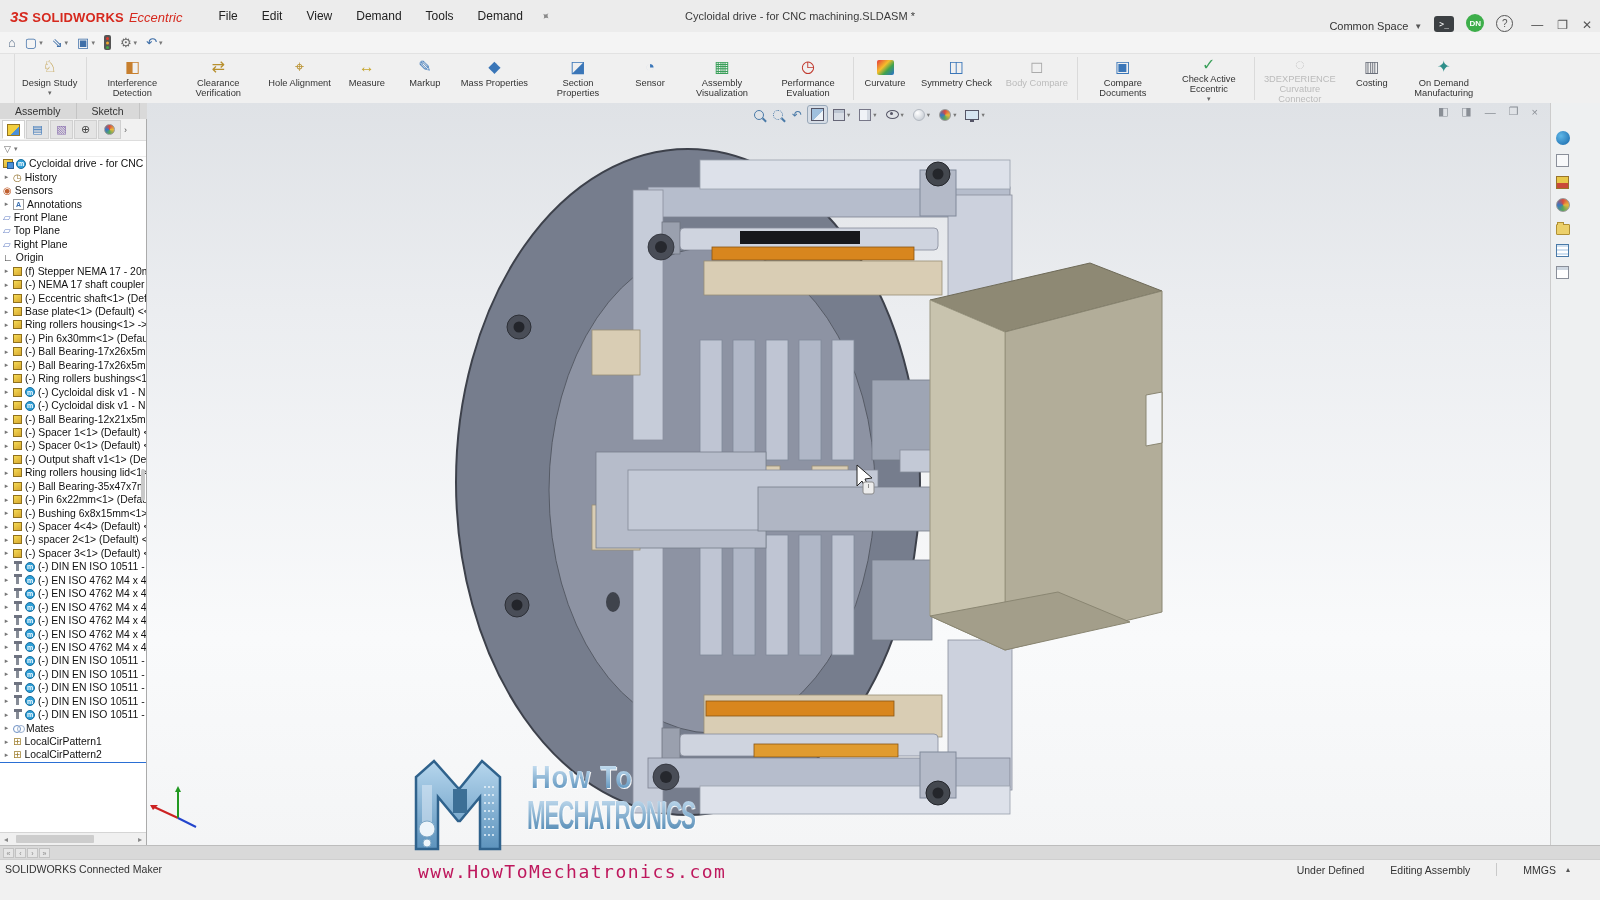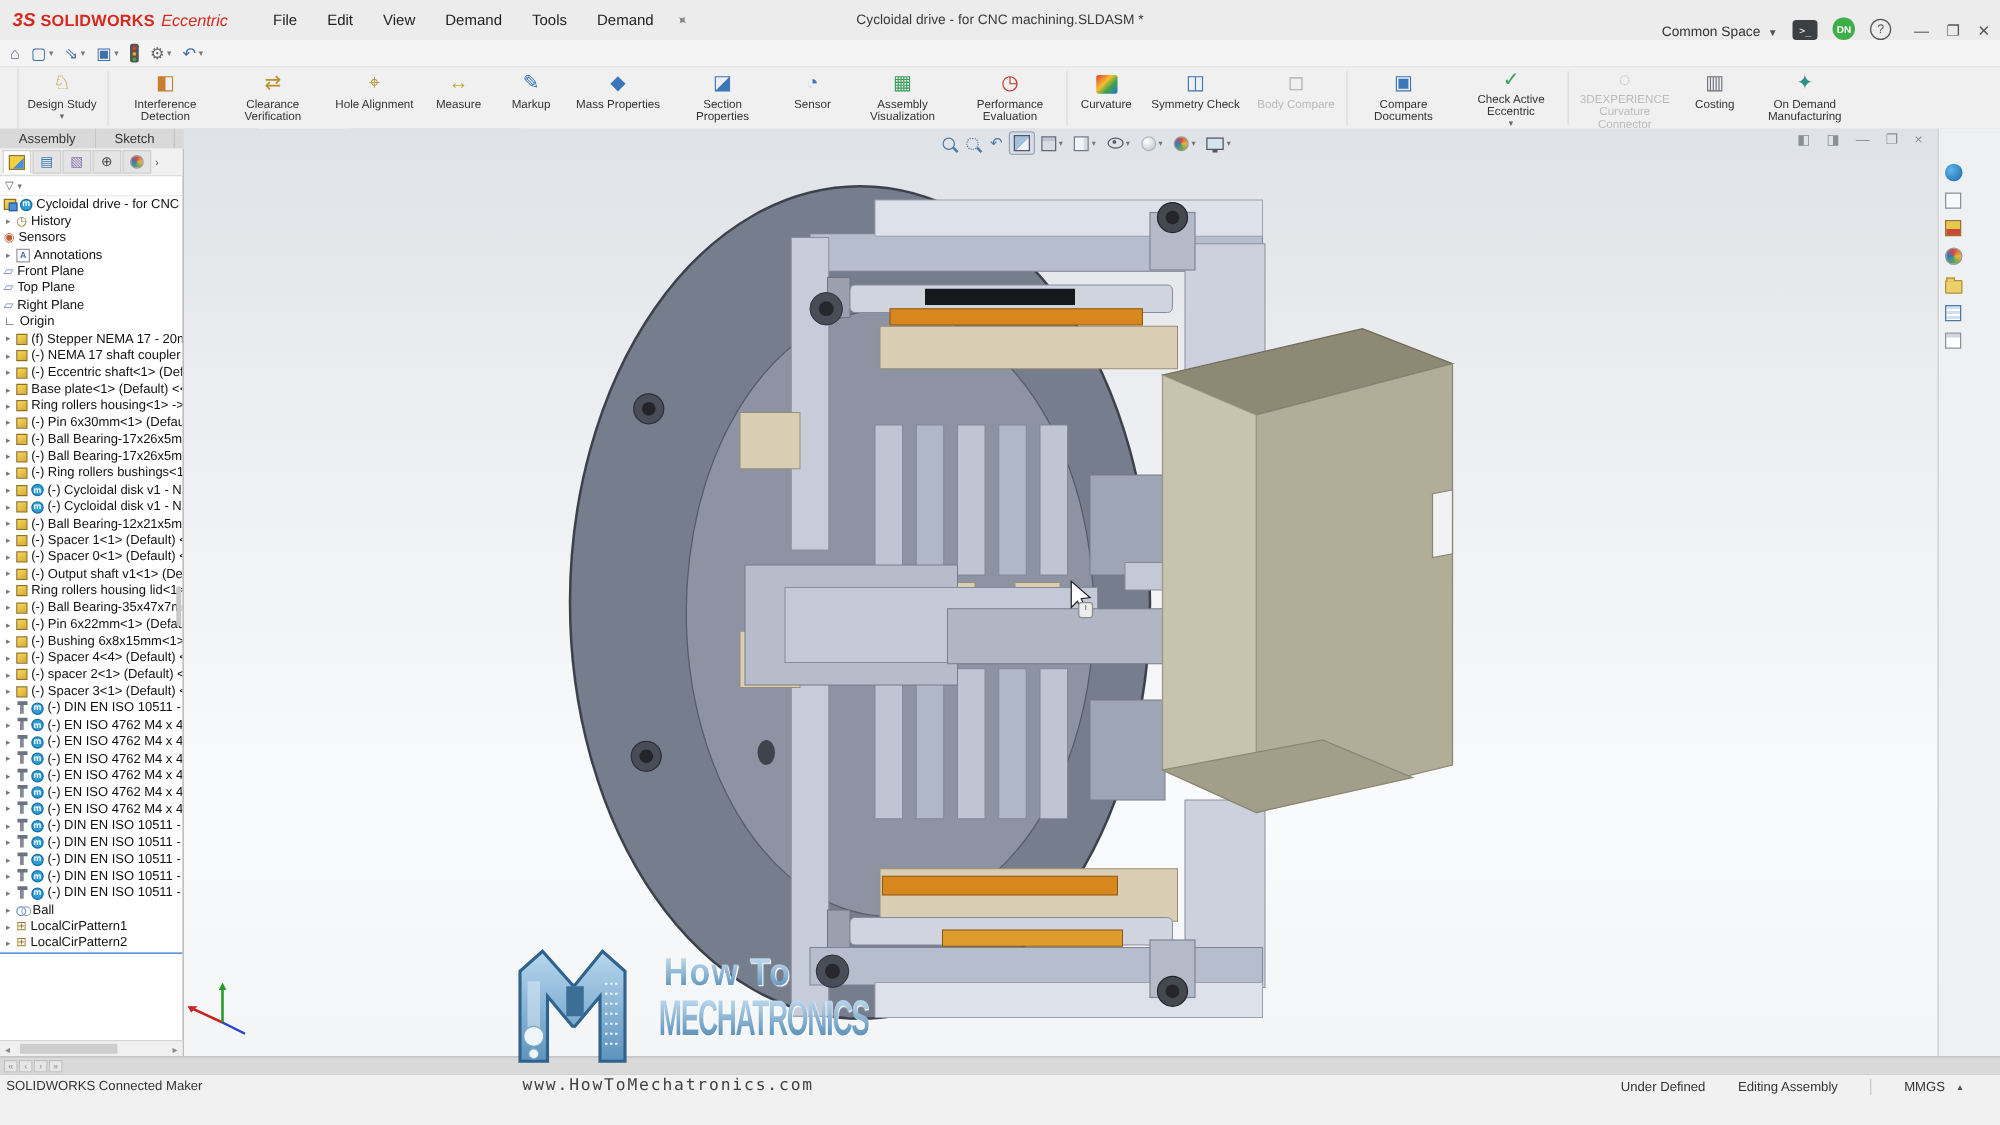--- a/index.html
+++ b/index.html
@@ -142,21 +142,21 @@
   #sb-caret{font-size:8px;color:#555;}
 
   
   #wm-howto{left:531px;top:760px;font-size:31px;font-weight:bold;color:#7ab0d4;
     background:linear-gradient(180deg,#c3dcef 15%,#5d93bd 85%);-webkit-background-clip:text;background-clip:text;-webkit-text-fill-color:transparent;
     text-shadow:none;letter-spacing:1px;transform:scaleX(.88);transform-origin:left;z-index:40;
     filter:drop-shadow(1px 1px 0 #ffffff);}
   #wm-mech{left:527px;top:793px;font-size:40px;font-weight:bold;letter-spacing:-2px;
     background:linear-gradient(180deg,#c3dcef 10%,#4f87b2 90%);-webkit-background-clip:text;background-clip:text;-webkit-text-fill-color:transparent;
     transform:scaleX(.56);transform-origin:left;z-index:40;filter:drop-shadow(1px 1px 0 #ffffff);}
-  #wm-url{left:418px;top:861px;font-family:"DejaVu Sans Mono","Liberation Mono",monospace;font-size:13px;color:#404040;letter-spacing:1.5px;z-index:45;}
+  #wm-url{left:418px;top:861px;font-family:"DejaVu Sans Mono","Liberation Mono",monospace;font-size:18px;color:#be185d;letter-spacing:1.5px;z-index:45;}
   #wm-logo{left:412px;top:757px;z-index:40;}
 </style>
 </head>
 <body>
 
 <div class="abs" id="titlebar">
   <div id="logo">
     <span class="ds">3S</span>
     <span class="sw">SOLIDWORKS</span>
     <span class="cn">Eccentric</span>
@@ -1012,21 +1012,21 @@
         <span class="tico v-screw"></span>
         <span class="mkr">m</span>
         <span class="tlbl">(-) DIN EN ISO 10511 - M4 - N</span>
       </div>
 
       <div class="trow">
         <span class="texp">▸</span>
 
         <span class="tico v-mates"></span>
 
-        <span class="tlbl">Ball</span>
+        <span class="tlbl">Mates</span>
       </div>
 
       <div class="trow">
         <span class="texp">▸</span>
 
         <span class="tico v-pattern"></span>
 
         <span class="tlbl">LocalCirPattern1</span>
       </div>
 

